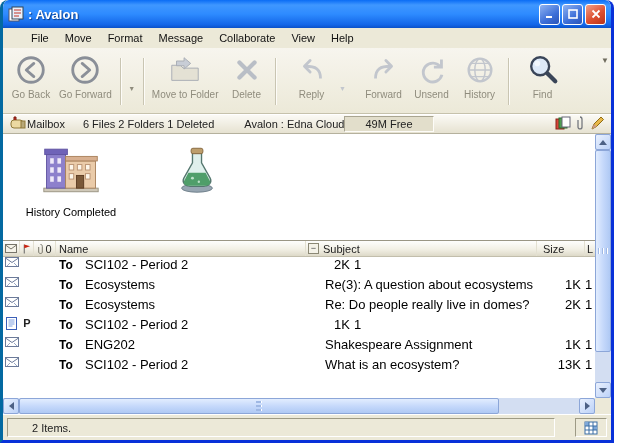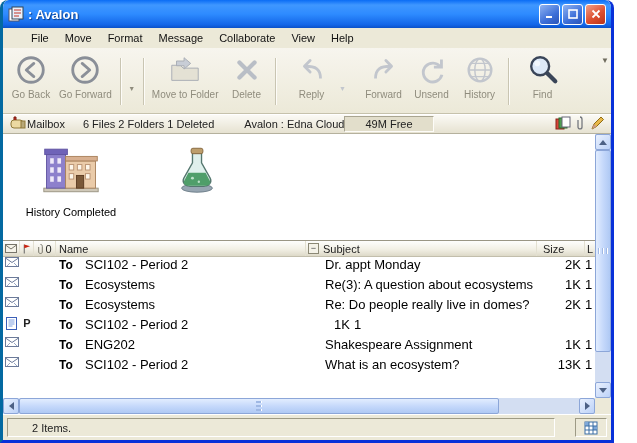--- a/index.html
+++ b/index.html
@@ -373,21 +373,20 @@
                 <path d="M0.5 1 L7 5.5 L13.5 1" fill="none" stroke="#6B7A99"></path>
                 <path d="M2 9 l3 -3 M12 9 l-3 -3" stroke="#9aa8c4" fill="none"></path>
               </svg>
             </span>
           <span class="rc-i2"></span>
           <span class="rc-i3"></span>
           <span class="rc-name">
               <b class="to">To</b>
               <span>SCI102 - Period 2</span>
             </span>
-          <span class="rc-subject">Dr. appt Monday</span>
           <span class="rc-size">2K</span>
           <span class="rc-cl">1</span>
         </div>
 
         <div class="row">
           <span class="rc-i1">
               <svg viewBox="0 0 14 10" width="14" height="10">
                 <rect x="0.5" y="0.5" width="13" height="9" fill="#fff" stroke="#6B7A99"></rect>
                 <path d="M0.5 1 L7 5.5 L13.5 1" fill="none" stroke="#6B7A99"></path>
                 <path d="M2 9 l3 -3 M12 9 l-3 -3" stroke="#9aa8c4" fill="none"></path>

